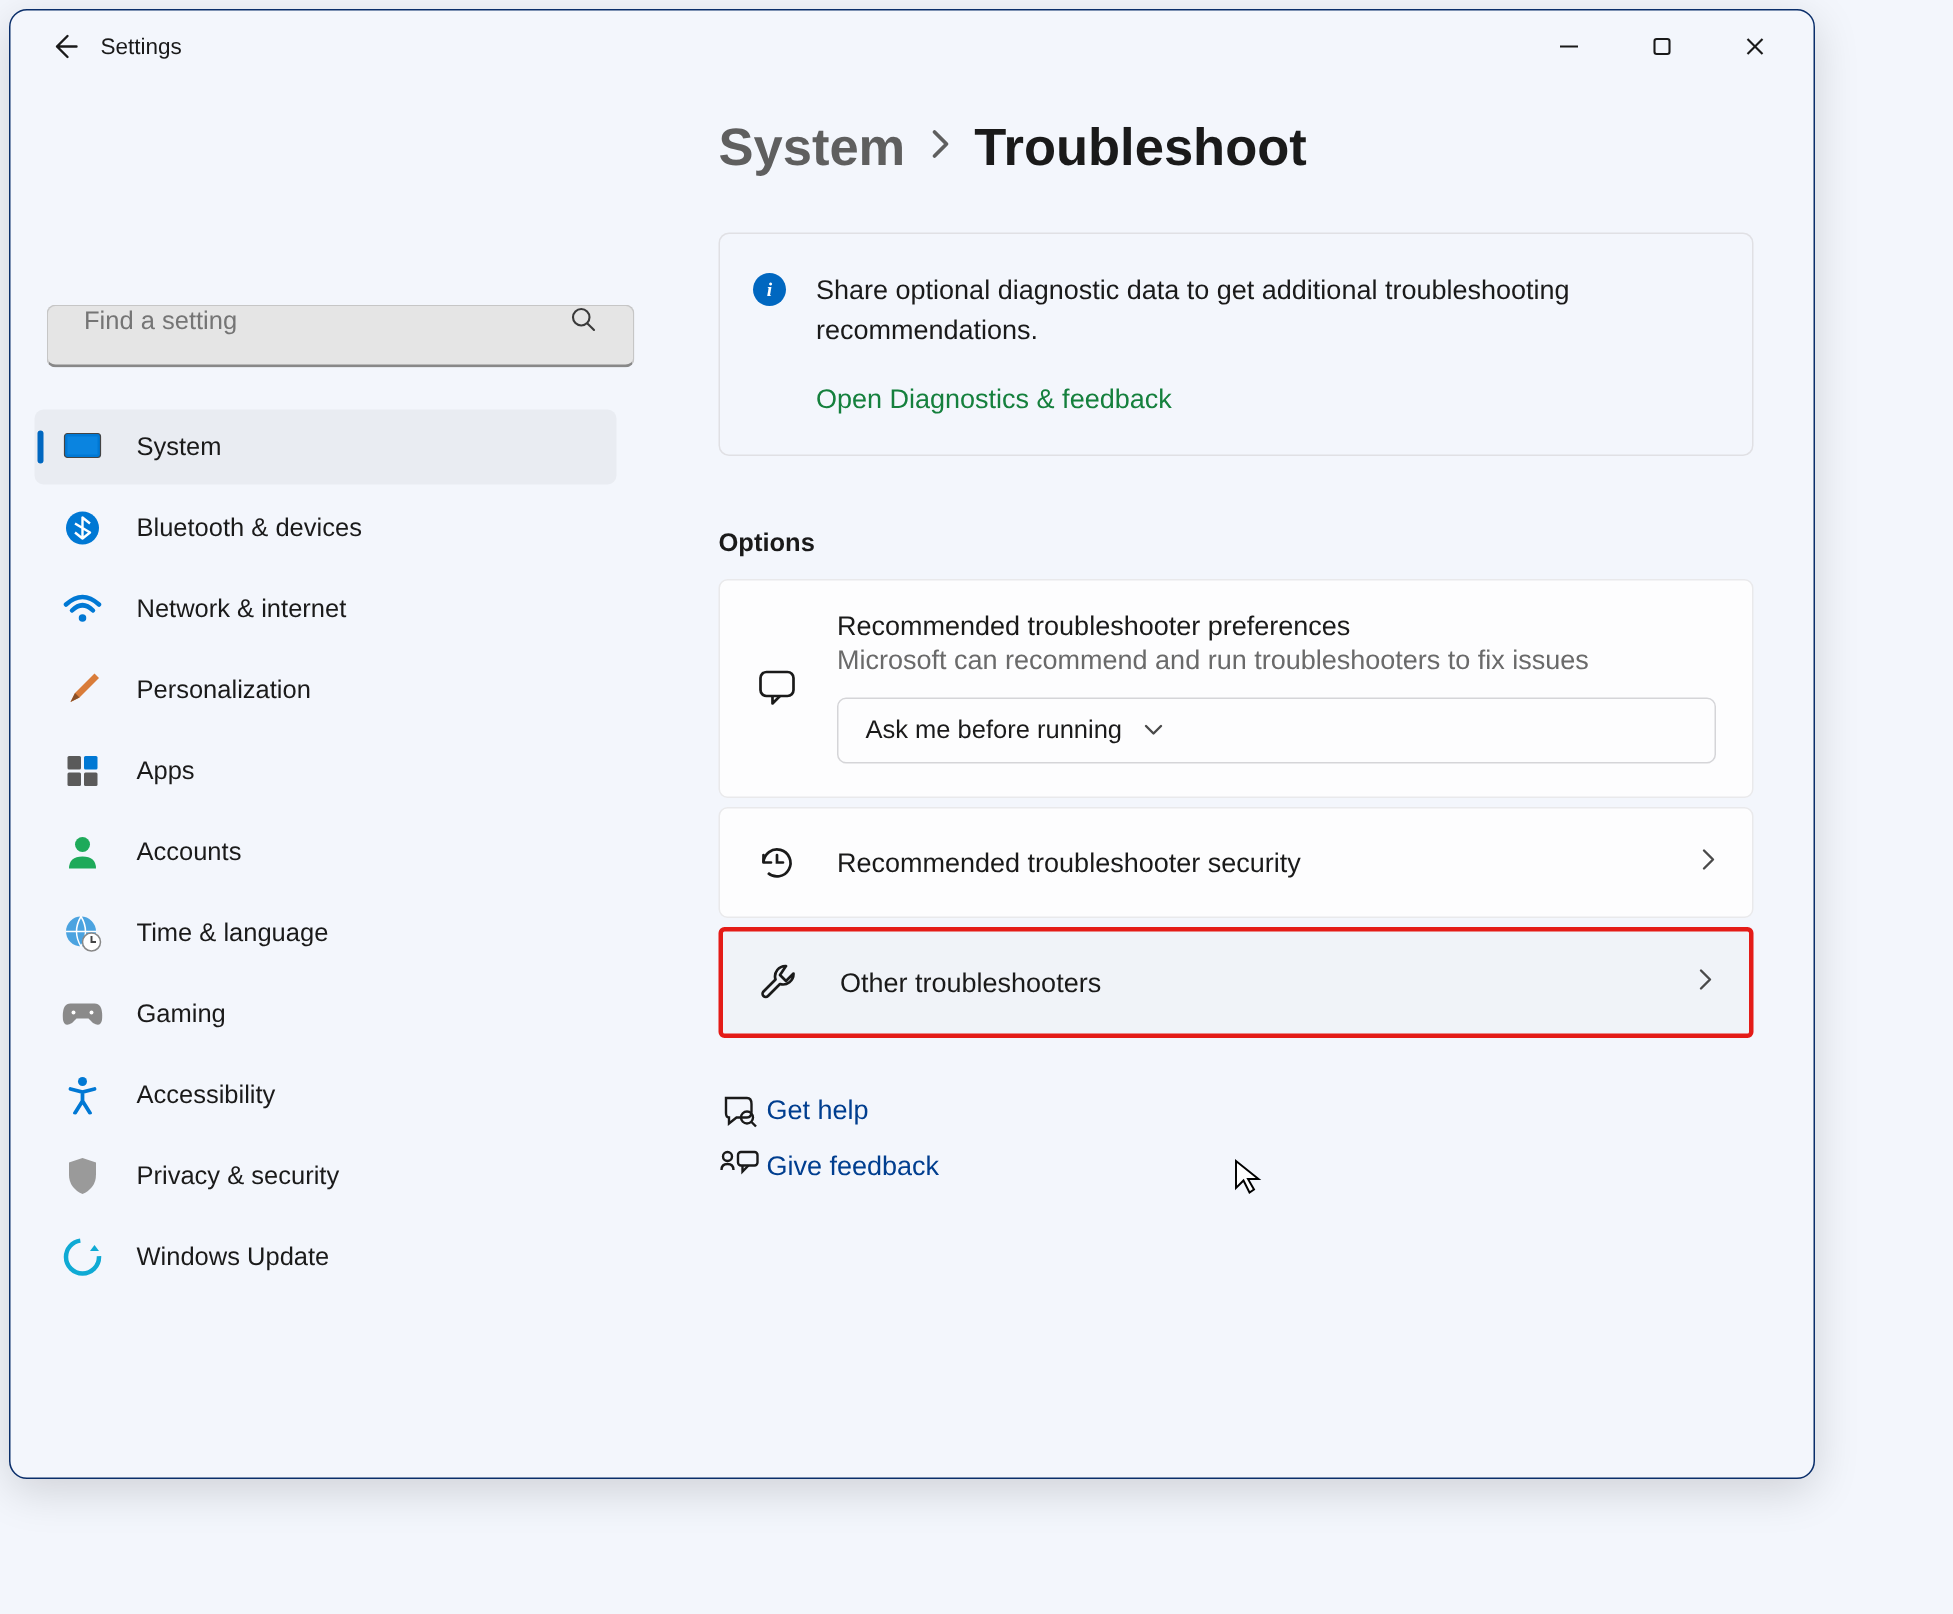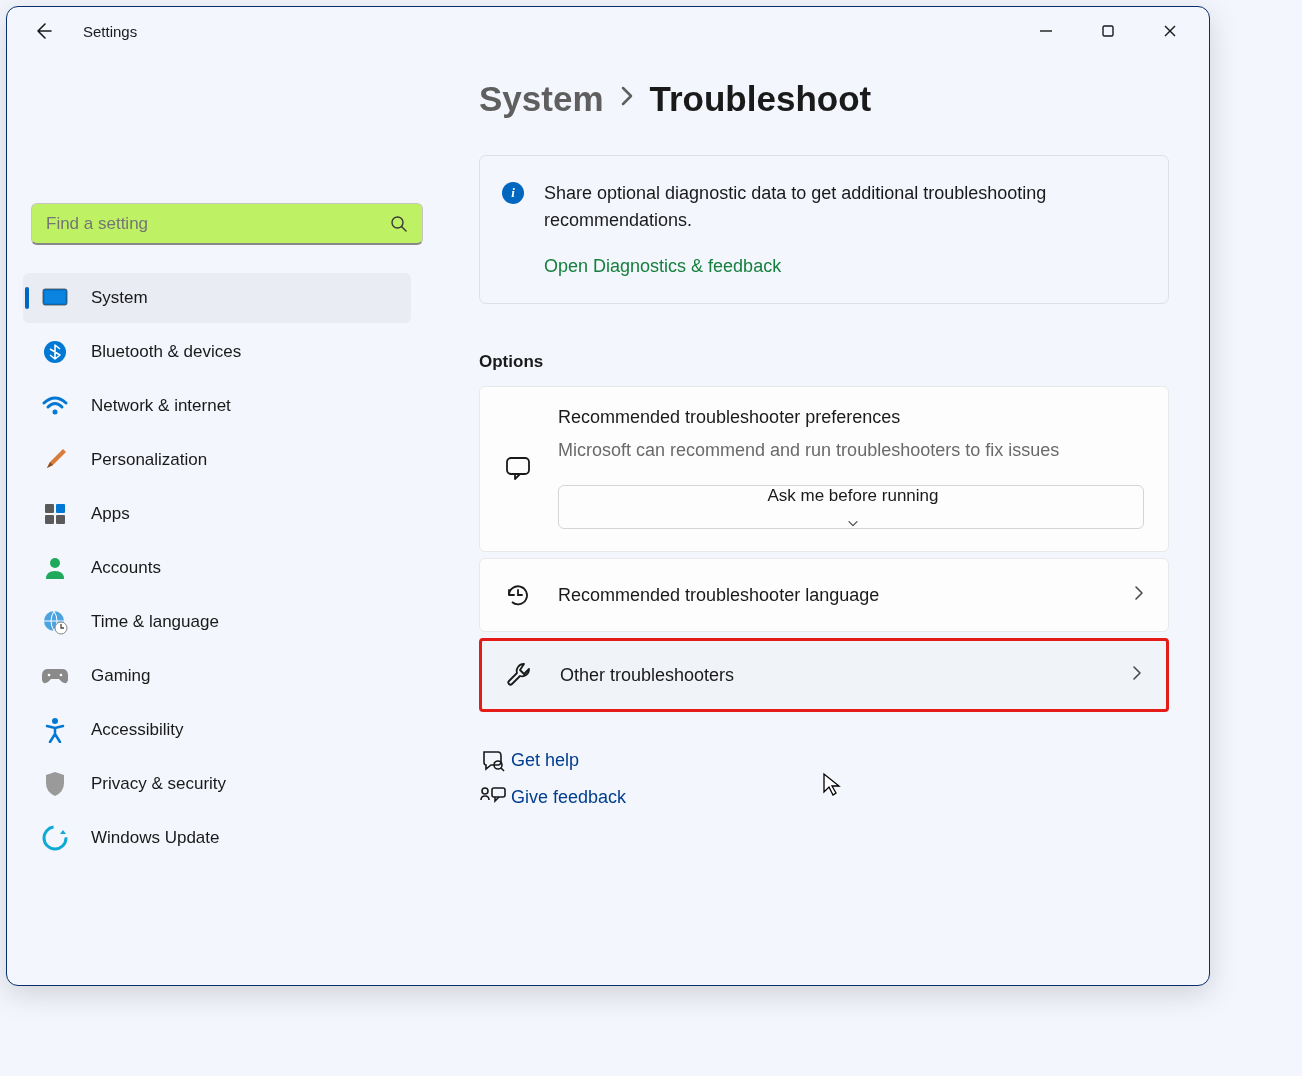--- a/index.html
+++ b/index.html
@@ -1,51 +1,51 @@
 <!DOCTYPE html>
 <html><head>
   <meta charset="utf-8">
   <style>
     * { margin: 0; padding: 0; box-sizing: border-box; font-family: 'Segoe UI', -apple-system, BlinkMacSystemFont, sans-serif; }
     body { background: #f3f6fc; width: 1302px; height: 1076px; overflow: hidden; }
     .window { width: 1204px; height: 980px; margin: 6px; background: #f3f6fc; border: 1.5px solid #0a2e6a; border-radius: 12px; position: relative; display: flex; flex-direction: column; box-shadow: 0 8px 30px rgba(0,0,0,0.15); }
     .titlebar { height: 48px; display: flex; align-items: center; padding: 0 8px; }
     .back-btn { width: 40px; height: 40px; display: flex; align-items: center; justify-content: center; cursor: pointer; margin-left: 8px; }
-    .title-text { font-size: 15px; color: #1a1a1a; margin-left: 20px; font-weight: 400; }
+    .title-text { font-size: 15px; color: #1a1a1a; margin-left: 4px; font-weight: 400; }
     .window-controls { margin-left: auto; display: flex; gap: 16px; margin-right: 8px; }
     .win-ctrl { width: 46px; height: 32px; display: flex; align-items: center; justify-content: center; cursor: pointer; }
     .body-area { flex: 1; display: flex; overflow: hidden; }
     .sidebar { width: 420px; padding: 8px 16px 8px 16px; display: flex; flex-direction: column; }
     .account-blank { height: 140px; }
-    .search-box { height: 42px; background: #bef264; border: 1px solid #c6c6c6; border-bottom: 2px solid #888; border-radius: 6px; display: flex; align-items: center; padding: 0 14px; margin-bottom: 28px; width: 392px; margin-left: 8px; }
+    .search-box { height: 42px; background: #e5e5e5; border: 1px solid #c6c6c6; border-bottom: 2px solid #888; border-radius: 6px; display: flex; align-items: flex-start; padding: 0 24px; margin-bottom: 28px; width: 392px; margin-left: 8px; }
     .search-box input { flex: 1; border: none; outline: none; background: transparent; font-size: 17px; color: #555; }
     .nav { display: flex; flex-direction: column; gap: 4px; }
     .nav-item { height: 50px; display: flex; align-items: center; padding-left: 18px; border-radius: 6px; cursor: pointer; position: relative; }
     .nav-item.active { background: #e9ecf2; }
     .nav-item.active::before { content: ''; position: absolute; left: 2px; top: 14px; bottom: 14px; width: 3.5px; background: #0067c0; border-radius: 3px; }
     .nav-icon { width: 28px; height: 28px; display: flex; align-items: center; justify-content: center; margin-right: 22px; }
     .nav-label { font-size: 17px; color: #1a1a1a; }
     .main { flex: 1; padding: 24px 40px 20px 52px; overflow-y: auto; }
     .breadcrumb { display: flex; align-items: center; gap: 16px; margin-bottom: 36px; }
     .bc-parent { font-size: 35px; font-weight: 600; color: #5f5f5f; cursor: pointer; }
     .bc-sep { font-size: 22px; color: #5f5f5f; }
     .bc-current { font-size: 35px; font-weight: 600; color: #1a1a1a; }
     .info-card { border: 1px solid #e0e0e4; border-radius: 7px; padding: 24px 22px 26px 22px; display: flex; gap: 20px; margin-bottom: 48px; background: #f3f6fc; }
     .info-icon { width: 22px; height: 22px; background: #0067c0; border-radius: 50%; display: flex; align-items: center; justify-content: center; color: #fff; font-size: 13px; font-weight: 700; flex-shrink: 0; margin-top: 2px; font-style: italic; font-family: Georgia, serif; }
     .info-body { display: flex; flex-direction: column; gap: 22px; }
     .info-text { font-size: 18px; color: #1a1a1a; line-height: 1.5; }
     .info-link { font-size: 18px; color: #15803d; cursor: pointer; }
     .section-title { font-size: 17px; font-weight: 600; color: #1a1a1a; margin-bottom: 14px; }
     .card { background: #fdfdfe; border: 1px solid #e9e9eb; border-radius: 6px; display: flex; align-items: center; padding: 18px 24px; margin-bottom: 6px; cursor: pointer; min-height: 74px; }
     .card-left-icon { width: 28px; margin-right: 26px; display: flex; align-items: center; justify-content: center; }
-    .card-body { flex: 1; display: flex; flex-direction: column; gap: 12px; }
+    .card-body { flex: 1; display: flex; flex-direction: column; gap: 2px; }
     .card-title { font-size: 18px; color: #1a1a1a; }
     .card-sub { font-size: 18px; color: #6a6a6a; }
     .card-chevron { color: #4a4a4a; }
-    .dropdown { margin-top: 12px; height: 44px; border: 1px solid #d5d5d8; border-radius: 6px; display: inline-flex; align-items: center; padding: 0 14px 0 18px; gap: 14px; cursor: pointer; background: #fdfdfe; flex-direction: column; }
+    .dropdown { margin-top: 12px; height: 44px; border: 1px solid #d5d5d8; border-radius: 6px; display: inline-flex; align-items: center; padding: 0 14px 0 18px; gap: 14px; cursor: pointer; background: #fdfdfe; }
     .dropdown-label { font-size: 17px; color: #1a1a1a; }
     .card.pref { padding-top: 20px; padding-bottom: 22px; cursor: default; }
     .card.pref .card-left-icon { align-self: center; }
     .highlighted { border: 3.5px solid #e41b17; border-radius: 4px; background: #f0f3f8; }
     .cursor-overlay { position: absolute; left: 815px; top: 765px; pointer-events: none; }
     .footer-links { margin-top: 36px; display: flex; flex-direction: column; gap: 14px; }
     .footer-link { display: flex; align-items: center; gap: 4px; cursor: pointer; }
     .footer-link-icon { width: 28px; display: flex; align-items: center; justify-content: center; color: #1a1a1a; }
     .footer-link-text { font-size: 18px; color: #003e8f; }
   </style>
@@ -243,21 +243,21 @@
 
       <div class="card">
         <span class="card-left-icon">
           <svg width="28" height="28" viewBox="0 0 28 28">
               <path d="M5 14 A9 9 0 1 1 8 21" stroke="#1a1a1a" stroke-width="1.8" fill="none"></path>
               <path d="M5 9 L5 14 L10 14" stroke="#1a1a1a" stroke-width="1.8" fill="none" stroke-linecap="round" stroke-linejoin="round"></path>
               <path d="M14 9 V14 H18" stroke="#1a1a1a" stroke-width="1.8" fill="none" stroke-linecap="round"></path>
             </svg>
         </span>
         <div class="card-body">
-          <div class="card-title">Recommended troubleshooter language</div>
+          <div class="card-title">Recommended troubleshooter security</div>
         </div>
         <span class="card-chevron"><svg width="10" height="16" viewBox="0 0 10 16">
               <path d="M2 2 L8 8 L2 14" stroke="#4a4a4a" stroke-width="1.6" fill="none" stroke-linecap="round" stroke-linejoin="round"></path>
             </svg></span>
       </div>
 
       <div class="card highlighted" style="margin-top:6px;">
         <span class="card-left-icon">
           <svg width="28" height="28" viewBox="0 0 28 28">
               <path d="M18 3 A7 7 0 0 0 11 12 L3 20 A2 2 0 0 0 6 23 L14 15 A7 7 0 0 0 23 8 L18 13 L14 9 Z" fill="none" stroke="#1a1a1a" stroke-width="1.8" stroke-linejoin="round"></path>

